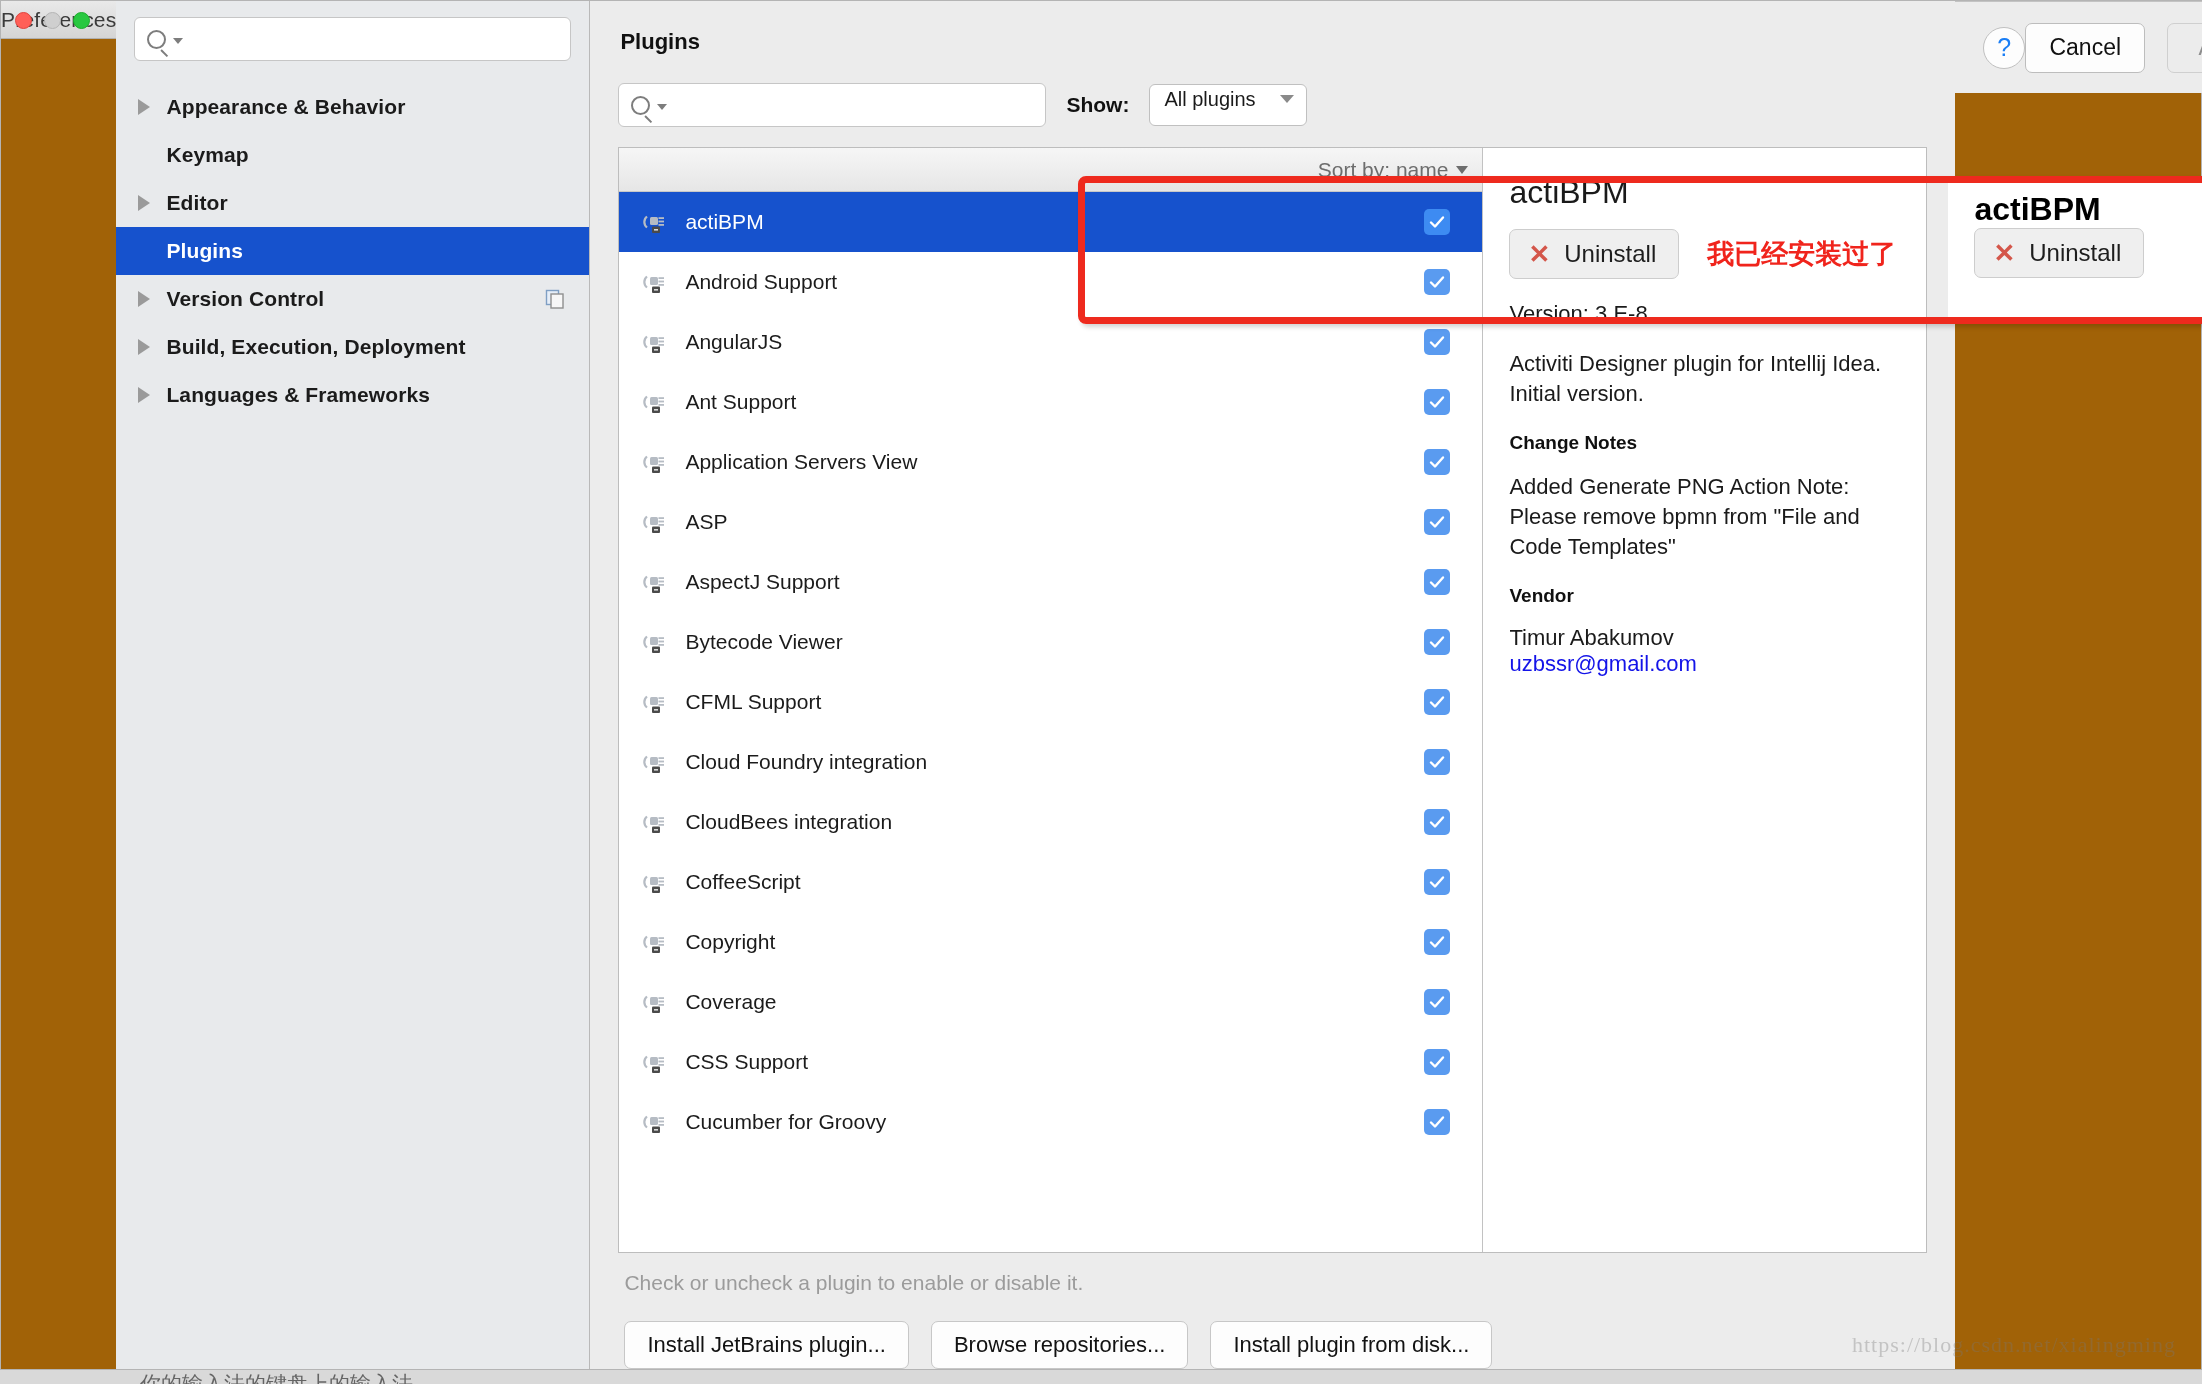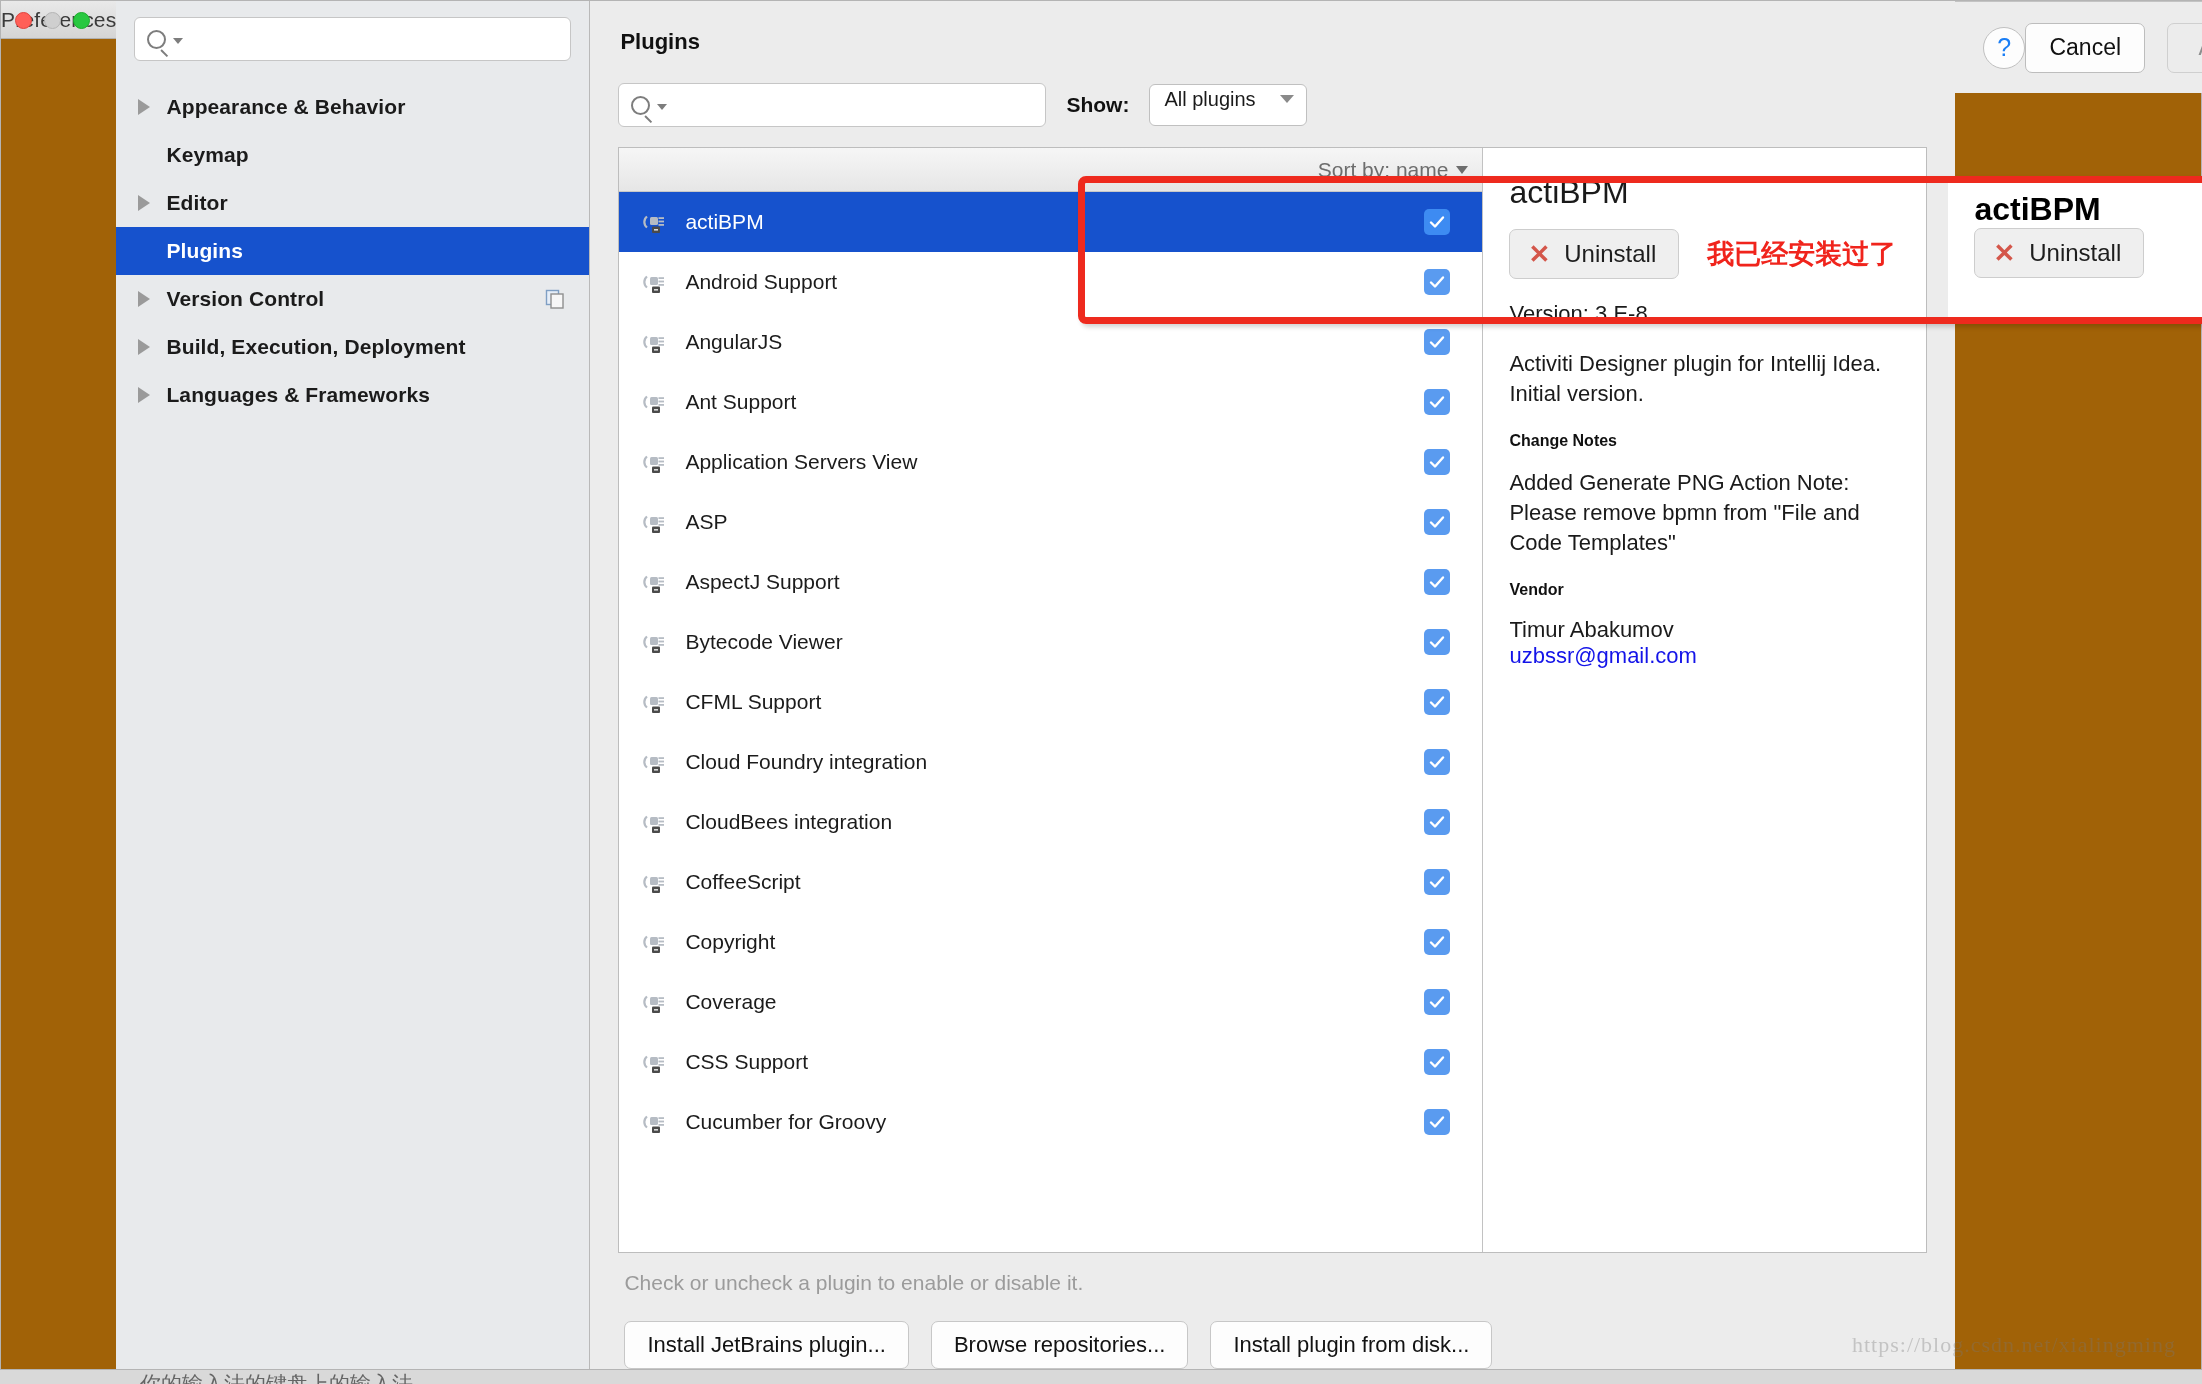--- a/index.html
+++ b/index.html
@@ -193,21 +193,21 @@
   #uninstall-btn .x-icon { font-size: 26px; color: #d4564a; line-height: 1; font-weight: bold; }
   #uninstall-btn .lbl { font-size: 24px; color: #1d1d1d; }
   #cn-note {
     color: #f0241c; font-size: 27px; font-weight: bold;
     margin-left: 28px; white-space: nowrap;
     font-family: "DejaVu Sans", sans-serif;
   }
   .btn-row { display: flex; align-items: center; }
   #detail .ver { font-size: 22px; color: #1a1a1a; margin: 22px 0 0 0; }
   #detail .desc { font-size: 22px; color: #1a1a1a; margin-top: 22px; line-height: 1.35; }
-  #detail .sec-head { font-size: 16px; font-weight: bold; color: #101010; margin-top: 24px; }
+  #detail .sec-head { font-size: 19px; font-weight: bold; color: #101010; margin-top: 24px; }
   #detail .sec-body { font-size: 22px; color: #1a1a1a; margin-top: 18px; line-height: 1.35; }
   #vendor-name { font-size: 22px; color: #1a1a1a; margin-top: 18px; }
   #vendor-email {
     font-size: 22px; color: #1414e8; 
     display: block; cursor: pointer;
   }
 
   
   #hint {
     font-size: 21px; color: #9b9b9b; margin: 18px 0 0 6px;

